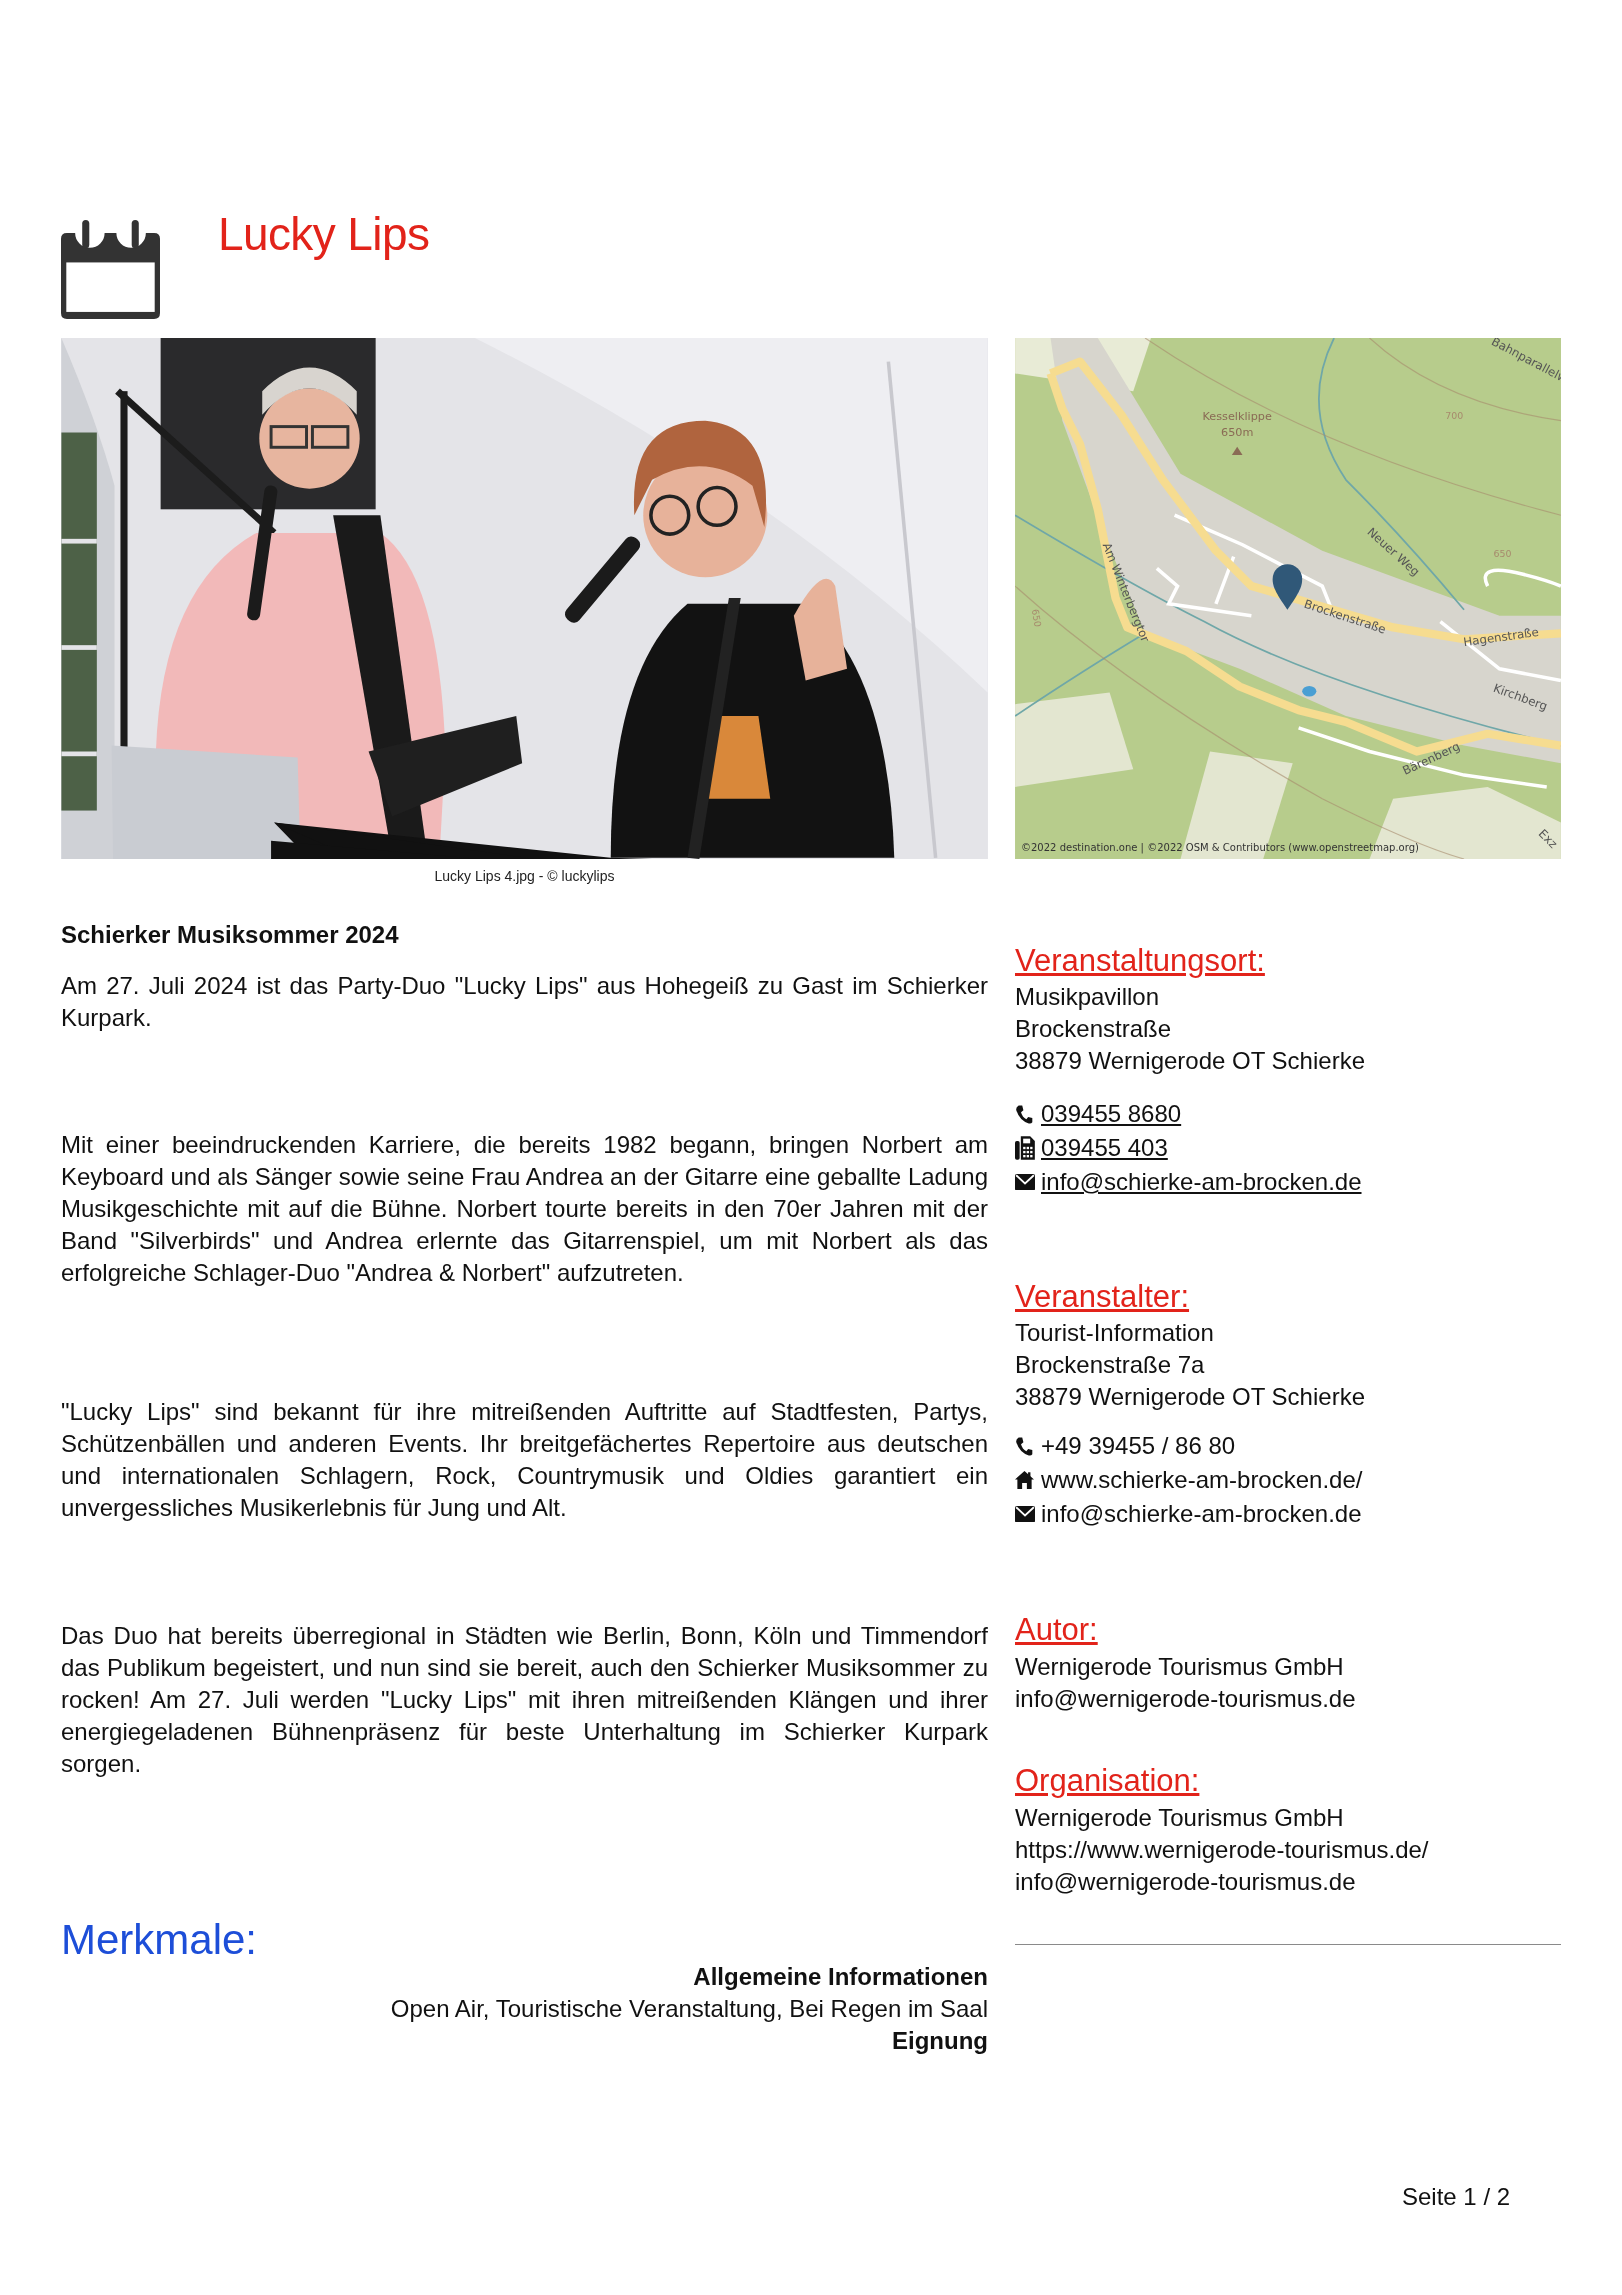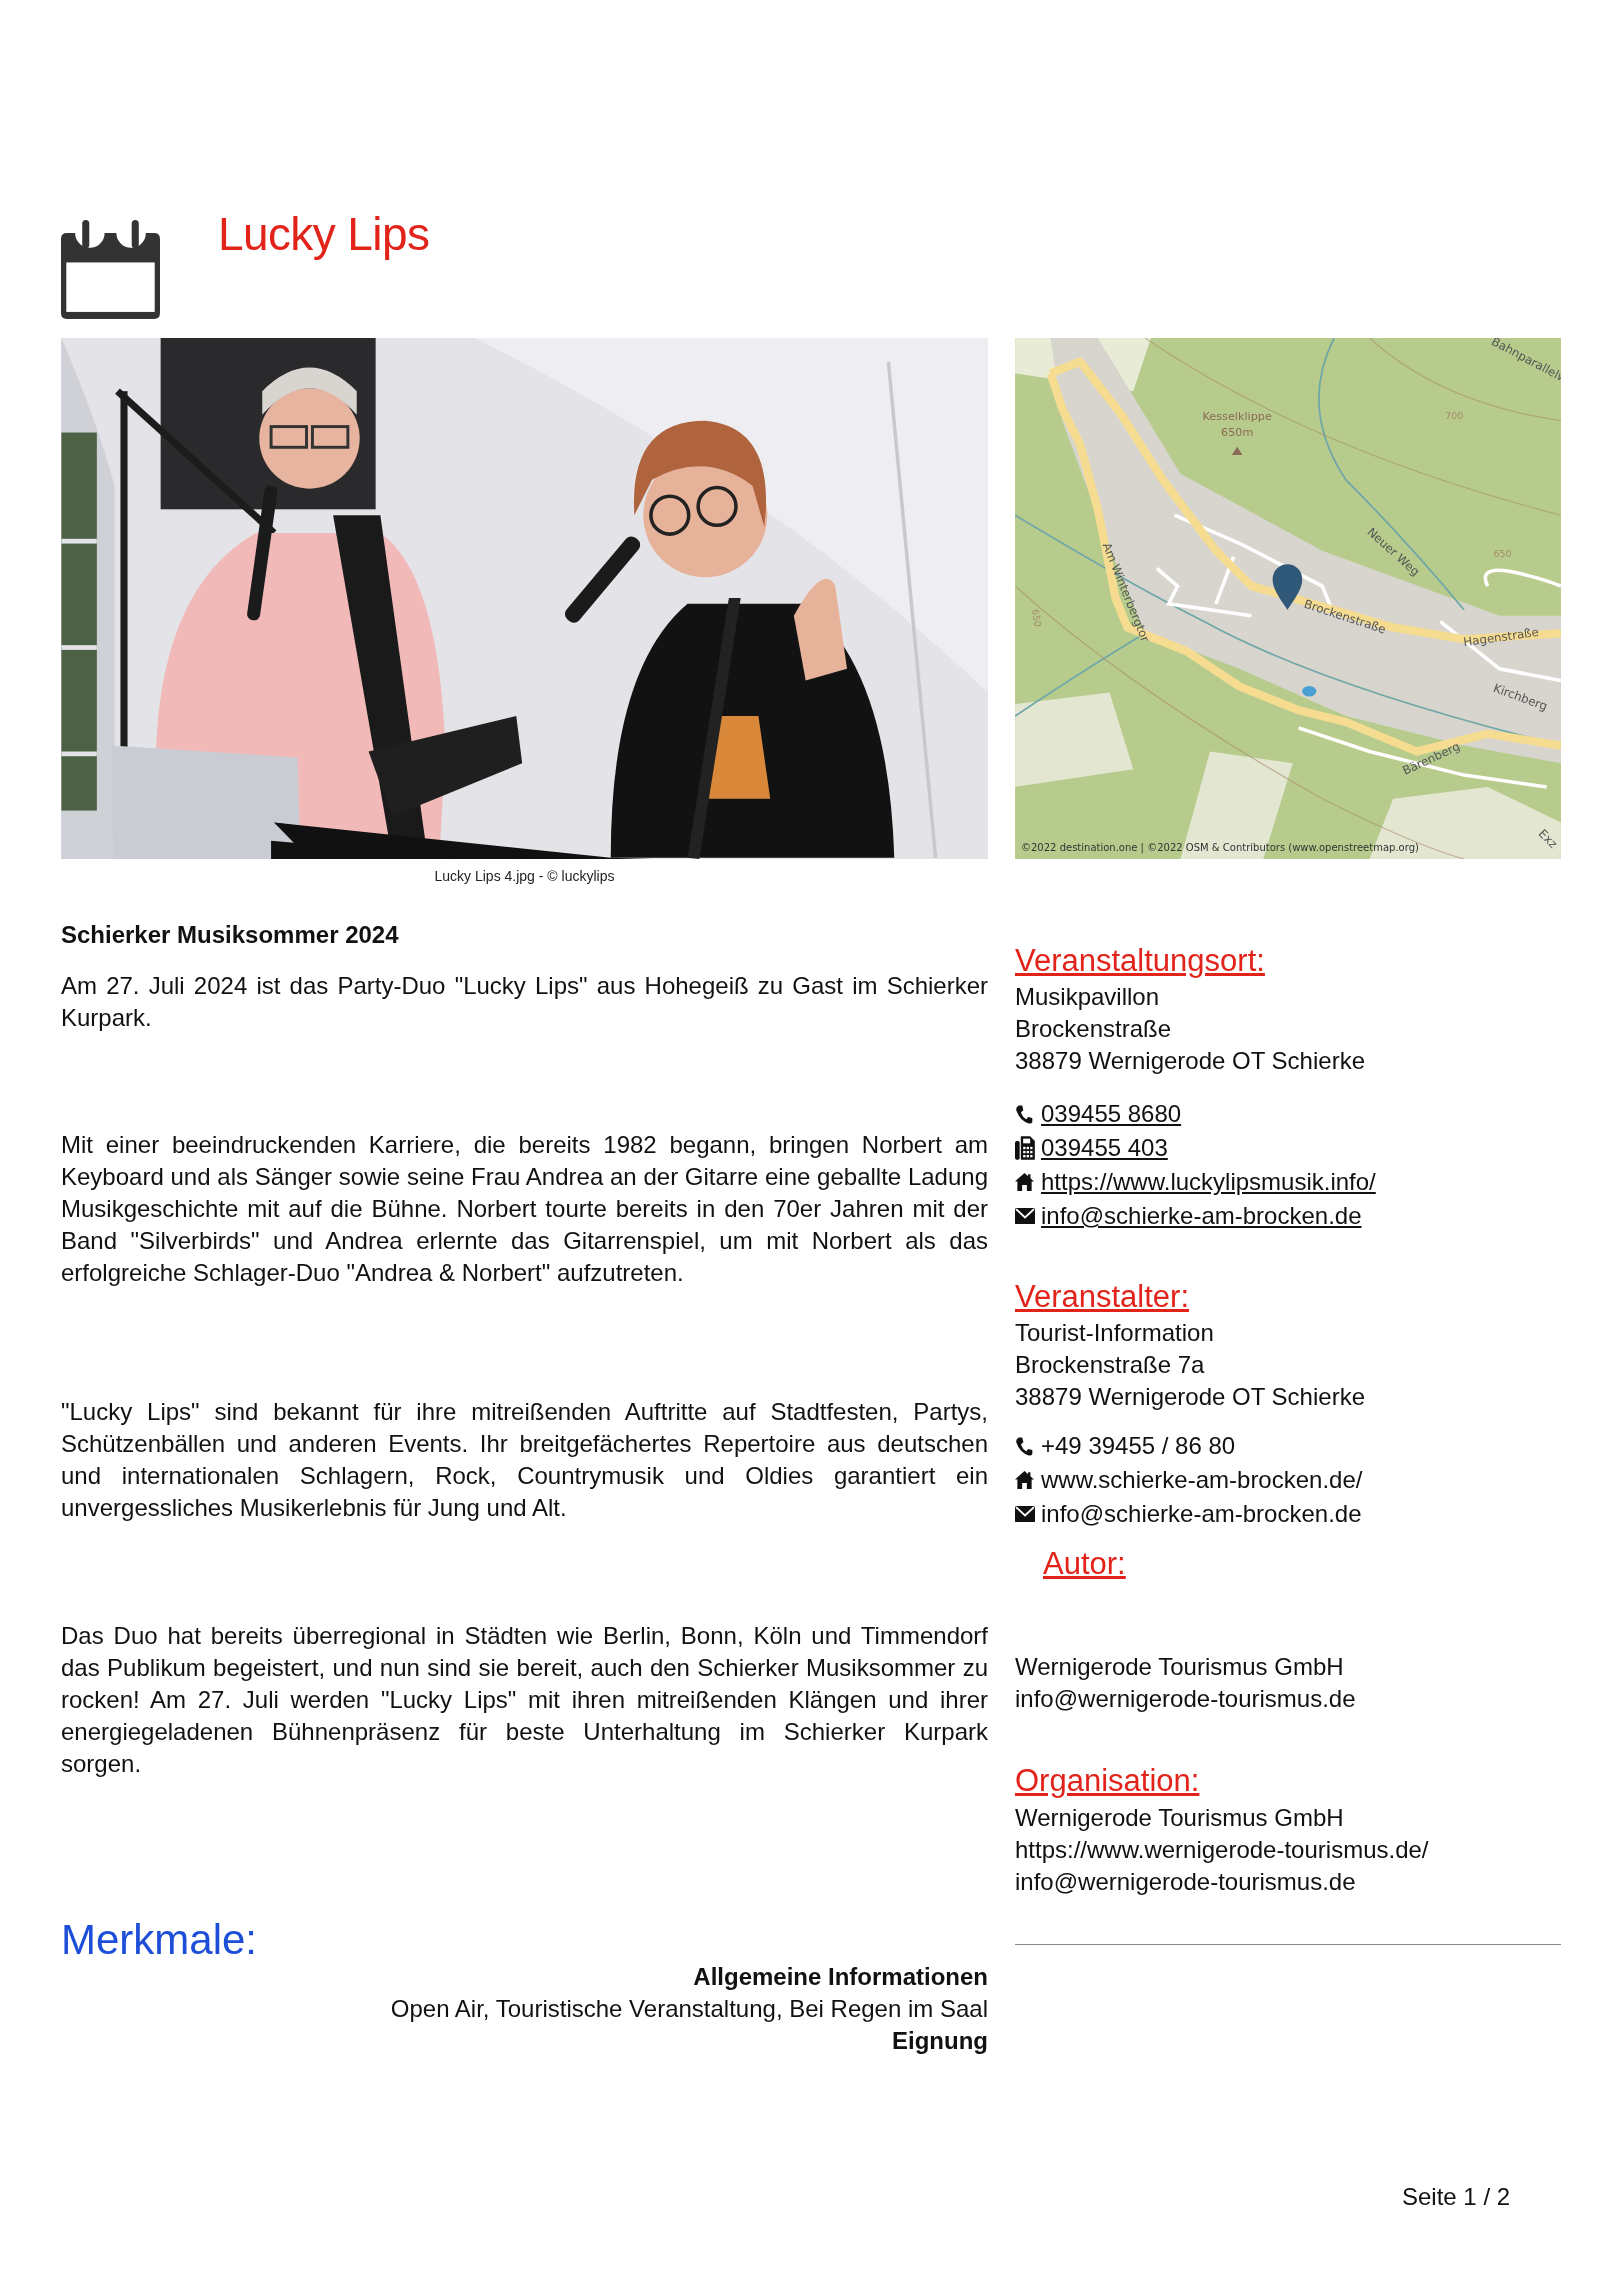--- a/index.html
+++ b/index.html
@@ -42,21 +42,21 @@
     .ci svg { display: block; }
 
     #venue-heading { top: 940px; }
     #venue-address { top: 981px; }
     #venue-contacts { top: 1097px; text-decoration: underline; }
 
     #organizer-heading { top: 1276px; }
     #organizer-address { top: 1317px; }
     #organizer-contacts { top: 1429px; }
 
-    #author-heading { top: 1543px; margin-left: 28px; }
+    #author-heading { top: 1609px; }
     #author-lines { top: 1651px; }
 
     #org-heading { top: 1760px; }
     #org-lines { top: 1802px; }
 
     #divider { left: 1015px; top: 1944px; width: 546px; height: 0; border-top: 1.8px solid #8a8a8a; }
 
     #page-number { left: 1402px; top: 2181px; font-size: 24px; line-height: 32px; color: #111; }
   </style>
 </head>
@@ -218,29 +218,20 @@
             <rect x="14" y="32" width="4" height="4"></rect>
             <rect x="20" y="32" width="4" height="4"></rect>
             <rect x="26" y="32" width="4" height="4"></rect>
           </g>
         </svg>
     </span>
     <span>039455 403</span>
   </div>
   <div class="contact-line">
     <span class="ci">
-      <svg width="19" height="18" viewBox="0 0 32 30">
-          <path d="M16 0 L32 14 L28 14 L28 30 L20 30 L20 20 L12 20 L12 30 L4 30 L4 14 L0 14 Z" fill="#111"></path>
-          <rect x="22" y="2" width="4" height="8" fill="#111"></rect>
-        </svg>
-    </span>
-    <span>https://www.luckylipsmusik.info/</span>
-  </div>
-  <div class="contact-line">
-    <span class="ci">
       <svg width="20" height="16.6" viewBox="0 0 34 28">
           <rect x="0" y="0" width="34" height="28" rx="3" fill="#111"></rect>
           <path d="M2 2 L17 16 L32 2" stroke="#fff" stroke-width="3" fill="none"></path>
         </svg>
     </span>
     <span>info@schierke-am-brocken.de</span>
   </div>
 </div>
 
 <h2 id="organizer-heading" class="abs rc rc-heading">Veranstalter:</h2>

